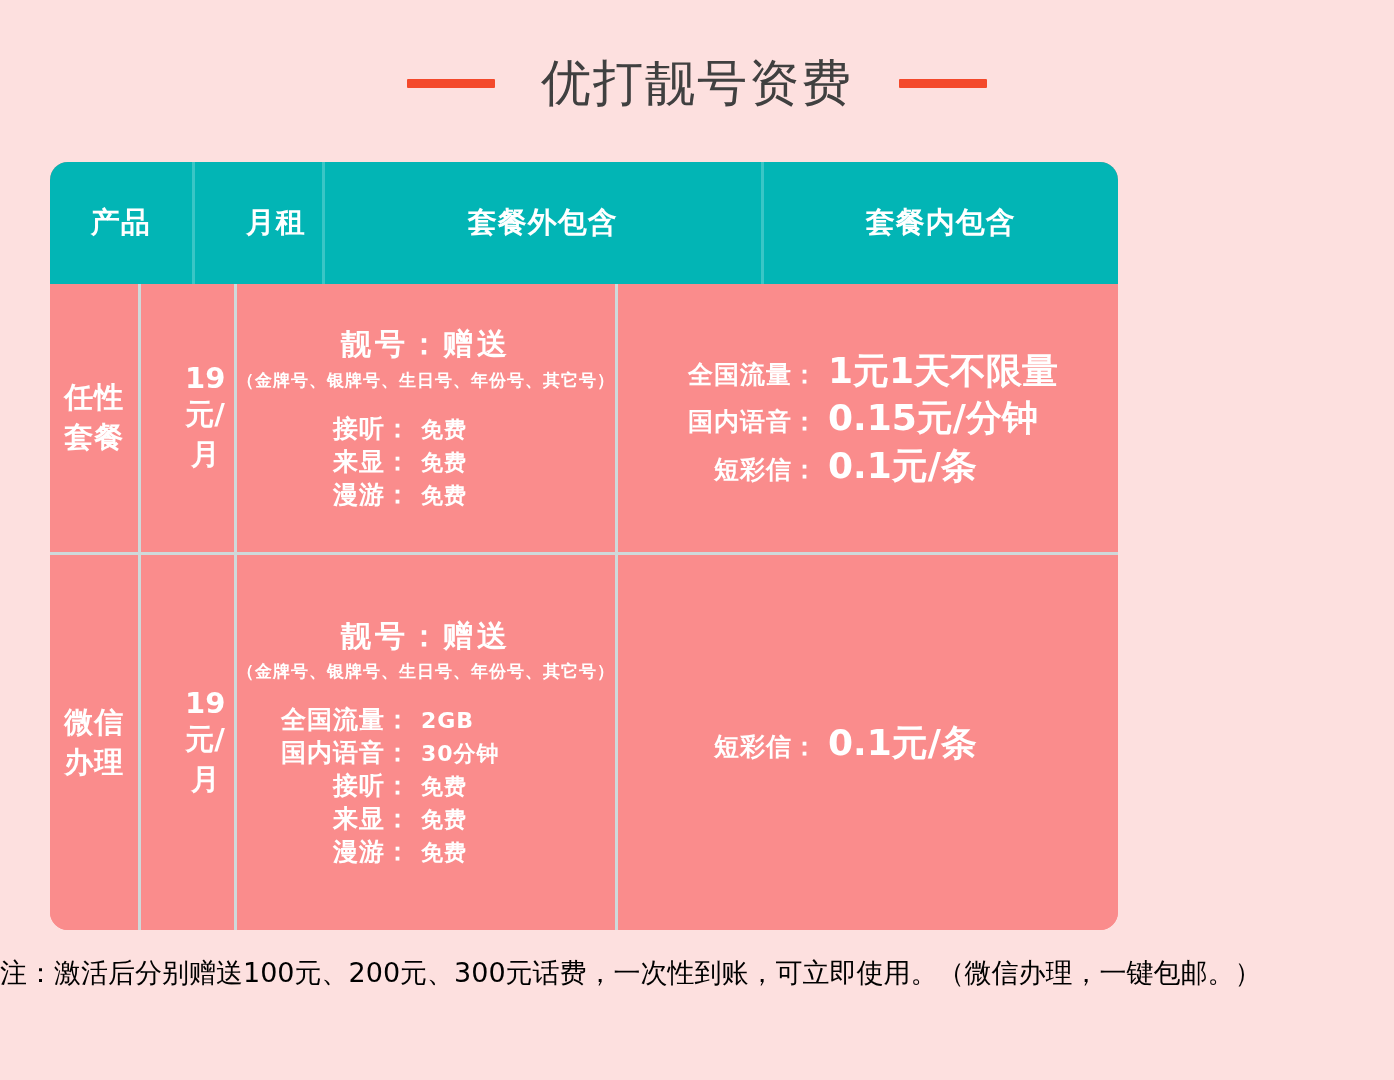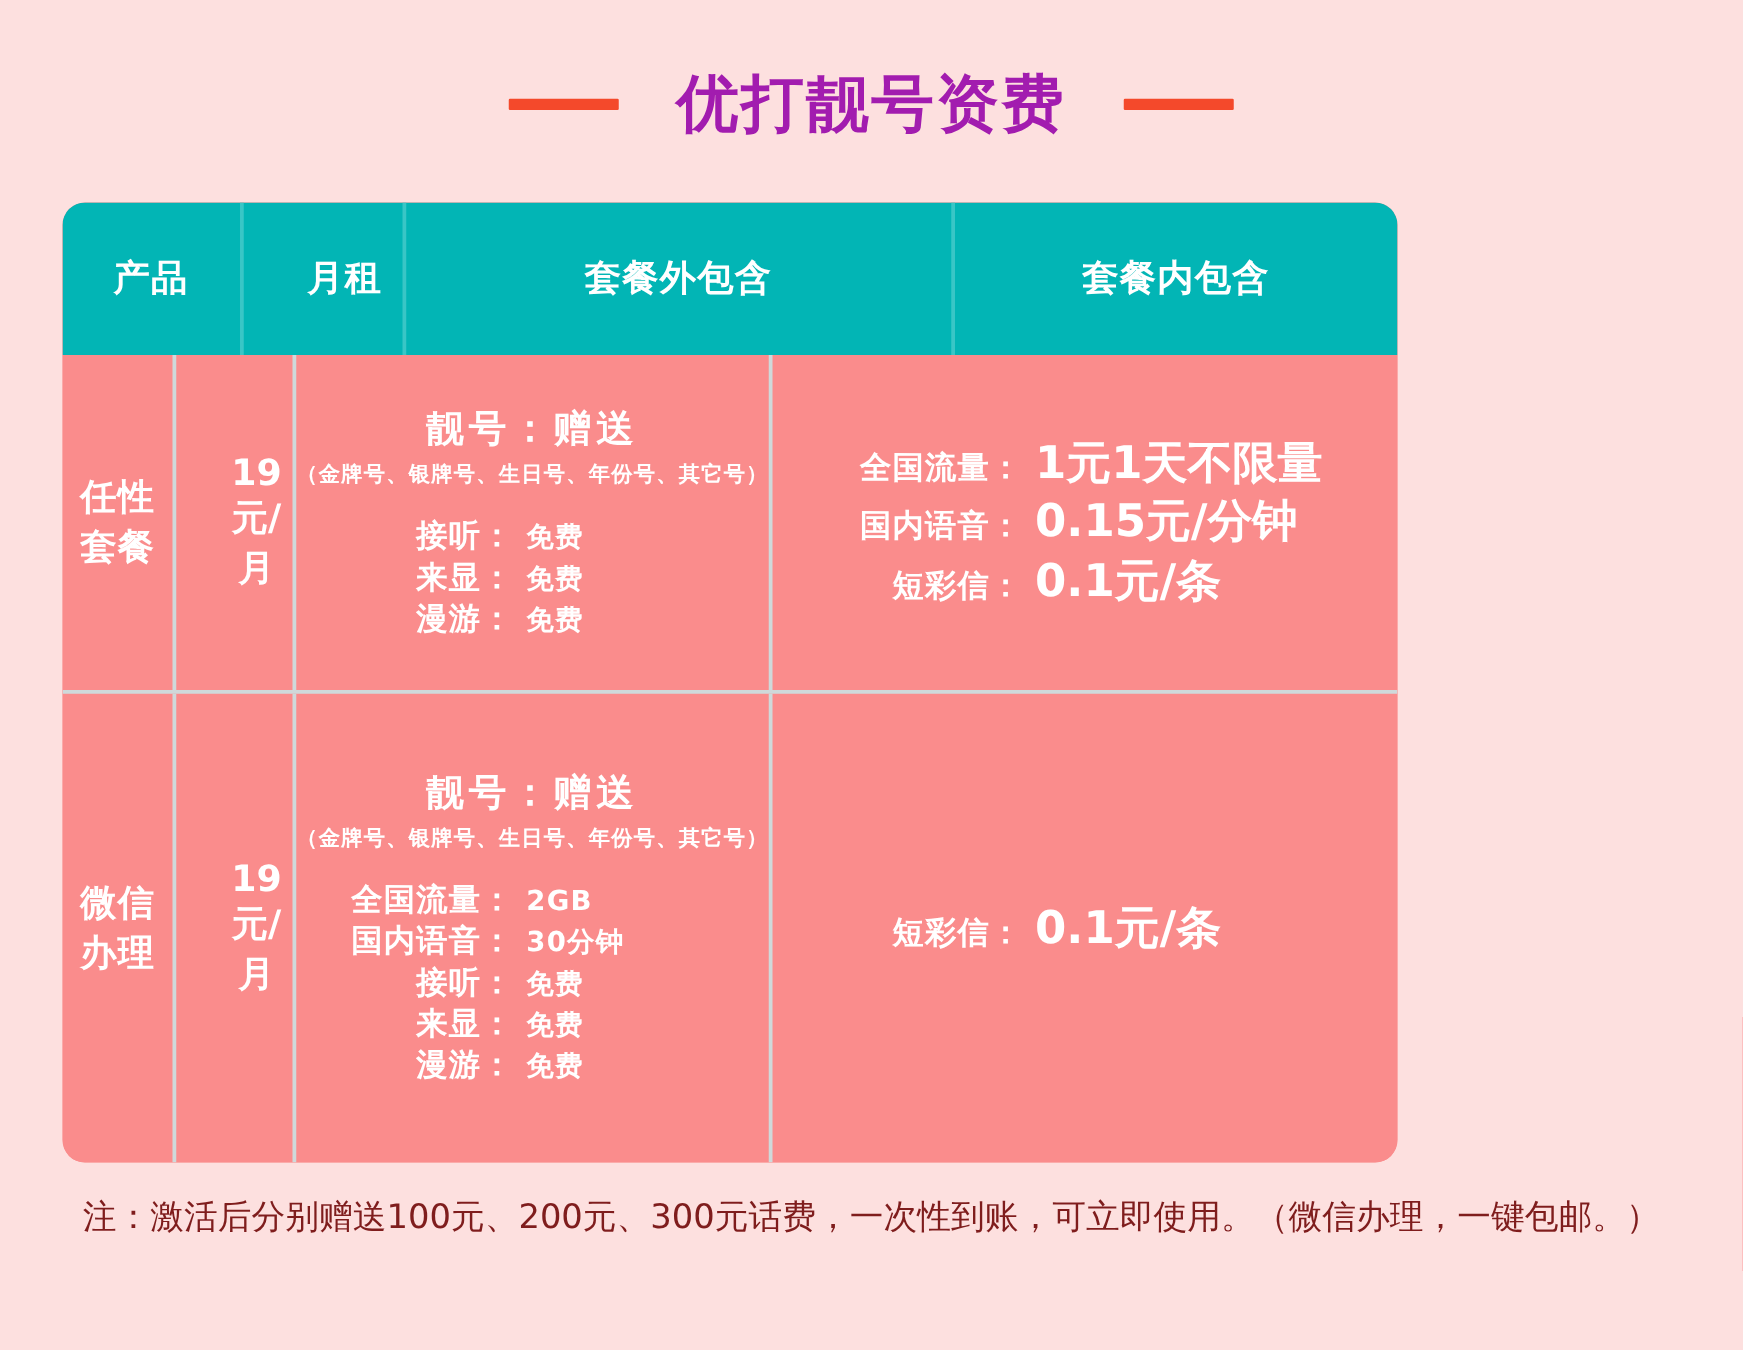--- a/index.html
+++ b/index.html
@@ -35,22 +35,22 @@
   }
   .title-dash {
     width: 88px;
     height: 9px;
     background: #F4492B;
     border-radius: 1px;
     flex: 0 0 auto;
   }
   .title-text {
     font-size: 50px;
-    font-weight: bold;
-    color: #a21caf;
+    font-weight: normal;
+    color: #404040;
     letter-spacing: 2px;
     line-height: 1;
     white-space: nowrap;
     font-family: "DejaVu Sans", "Liberation Sans", sans-serif;
   }
 
   
   .table {
     position: absolute;
     left: 50px;
@@ -179,23 +179,22 @@
   
   .c4 .kv .k { font-size: 25px; width: 200px; padding-right: 10px; letter-spacing: 1px; }
   .c4 .kv .v { font-size: 36px; width: 290px; letter-spacing: 0px; }
 
   
   .footnote {
     position: absolute;
     left: 0;
     top: 955px;
     width: 1394px;
-    text-align: center;
     font-size: 27px;
-    color: #7f1d1d;
+    color: #000000;
     letter-spacing: 0px;
     font-family: "DejaVu Sans", "Liberation Sans", sans-serif;
     white-space: nowrap;
   }
 </style>
 </head>
 <body>
 
 <div class="page">
 

